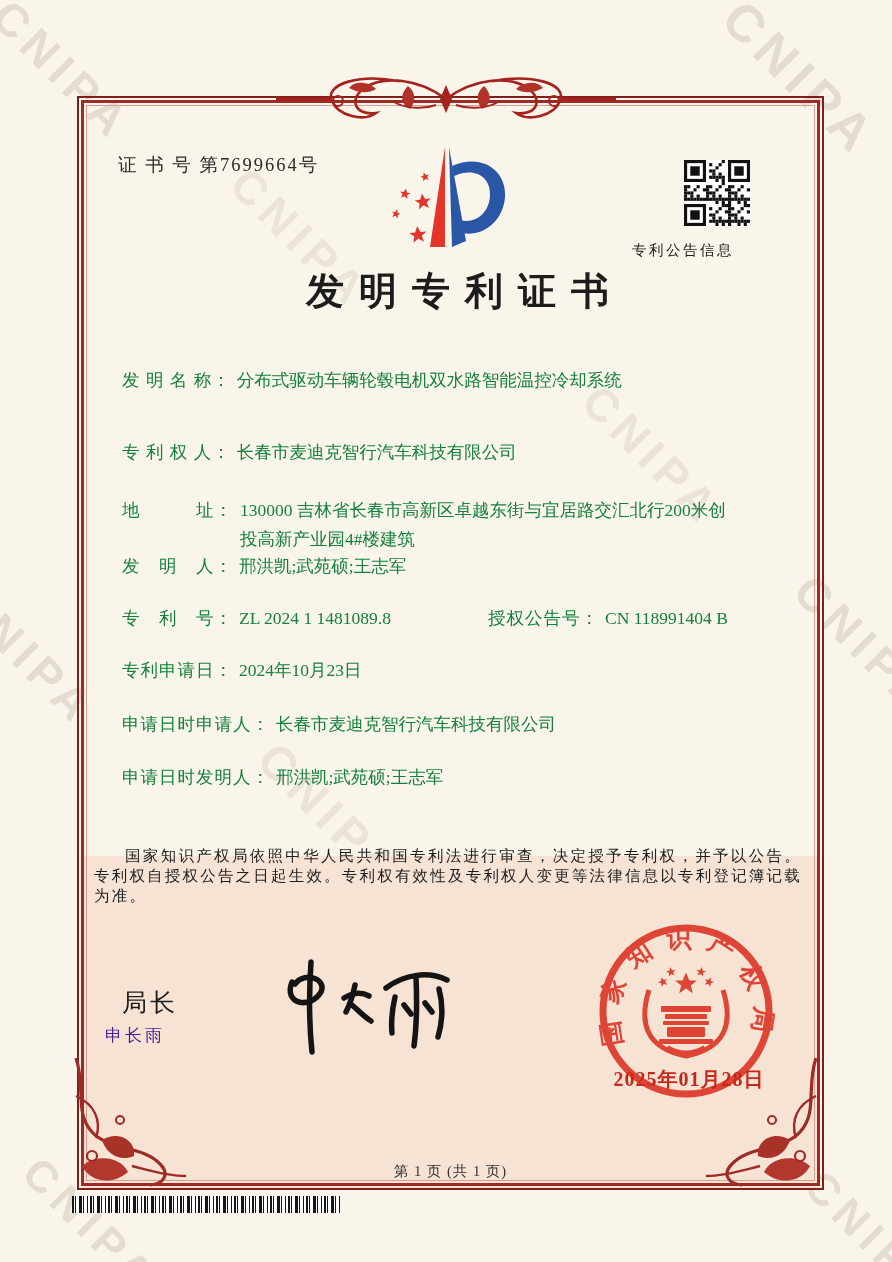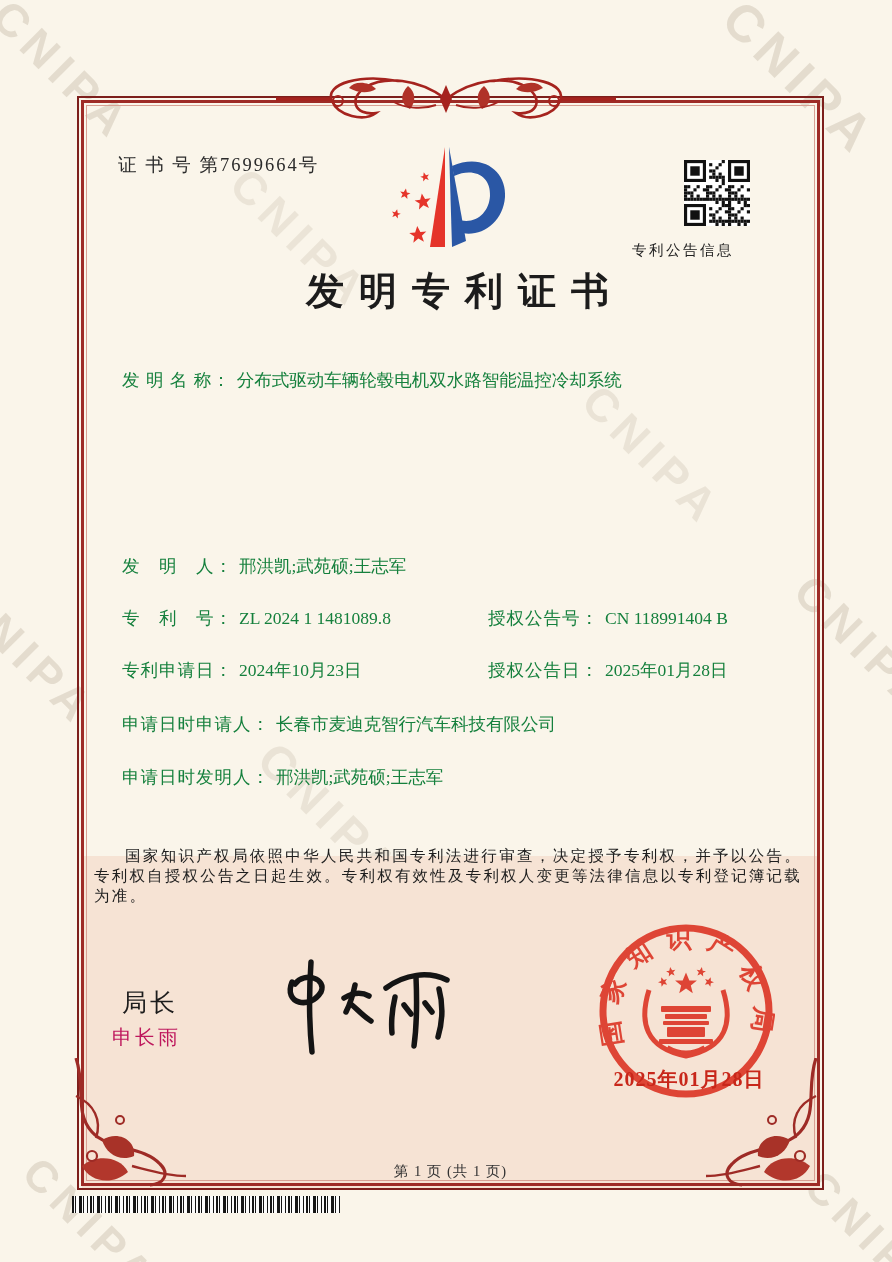--- a/index.html
+++ b/index.html
@@ -52,21 +52,21 @@
   .addr-row .val{ display:block; margin-left:118px; }
   .col2{ left:488px; }
   
   .legal{
     position:absolute; left:94px; top:846px; width:708px;
     font-size:15.5px; color:#1e1e1e; letter-spacing:2.2px; line-height:20px;
     text-indent:2em; text-align:justify;
   }
   
   .sig-title{ position:absolute; left:122px; top:986px; font-size:25px; color:#1c1c1c; letter-spacing:3px;}
-  .sig-name { position:absolute; left:112px; top:1024px; font-size:20px; color:#be185d; letter-spacing:3px;}
+  .sig-name { position:absolute; left:105px; top:1024px; font-size:17px; color:#4c1d95; letter-spacing:3px;}
   .sig-svg{ position:absolute; left:258px; top:952px; }
   .seal-svg{ position:absolute; left:597px; top:922px; }
   .seal-date{
     position:absolute; left:600px; top:1066px; width:178px; text-align:center;
     font-size:20px; color:#c8271a; letter-spacing:1px; font-weight:bold;
   }
   
   .footer{ position:absolute; left:77px; top:1142px; width:747px; text-align:center;
     font-size:14.5px; color:#333; letter-spacing:1px;margin-top:20px;}
   .barcode{
@@ -286,34 +286,38 @@
         <rect x="57" y="60" width="3" height="3" fill="#111"></rect>
       </g>
   </svg>
   <div class="qr-label">专利公告信息</div>
 
   <div class="title">发明专利证书</div>
 
   <div class="row" style="top:368px;">
     <span class="lbl">发 明 名 称：</span><span class="val">分布式驱动车辆轮毂电机双水路智能温控冷却系统</span>
   </div>
+  <div class="row" style="top:440px;">
+    <span class="lbl">专 利 权 人：</span><span class="val">长春市麦迪克智行汽车科技有限公司</span>
+  </div>
+  <div class="row addr-row" style="top:496px;">
+    <span class="lbl">地　　　址：</span>
+    <span class="val">130000 吉林省长春市高新区卓越东街与宜居路交汇北行200米创投高新产业园4#楼建筑</span>
+  </div>
   <div class="row" style="top:554px;">
     <span class="lbl">发　明　人：</span><span class="val">邢洪凯;武苑硕;王志军</span>
   </div>
   <div class="row" style="top:606px;">
     <span class="lbl">专　利　号：</span><span class="val">ZL 2024 1 1481089.8</span>
   </div>
   <div class="row col2" style="top:606px;">
     <span class="lbl">授权公告号：</span><span class="val">CN 118991404 B</span>
   </div>
   <div class="row" style="top:658px;">
     <span class="lbl">专利申请日：</span><span class="val">2024年10月23日</span>
-  </div>
-  <div class="row col2" style="top:658px;">
-    <span class="lbl">授权公告日：</span><span class="val">2025年01月28日</span>
   </div>
   <div class="row" style="top:712px;">
     <span class="lbl">申请日时申请人：</span><span class="val">长春市麦迪克智行汽车科技有限公司</span>
   </div>
   <div class="row" style="top:765px;">
     <span class="lbl">申请日时发明人：</span><span class="val">邢洪凯;武苑硕;王志军</span>
   </div>
 
   <div class="legal">国家知识产权局依照中华人民共和国专利法进行审查，决定授予专利权，并予以公告。专利权自授权公告之日起生效。专利权有效性及专利权人变更等法律信息以专利登记簿记载为准。</div>
 

